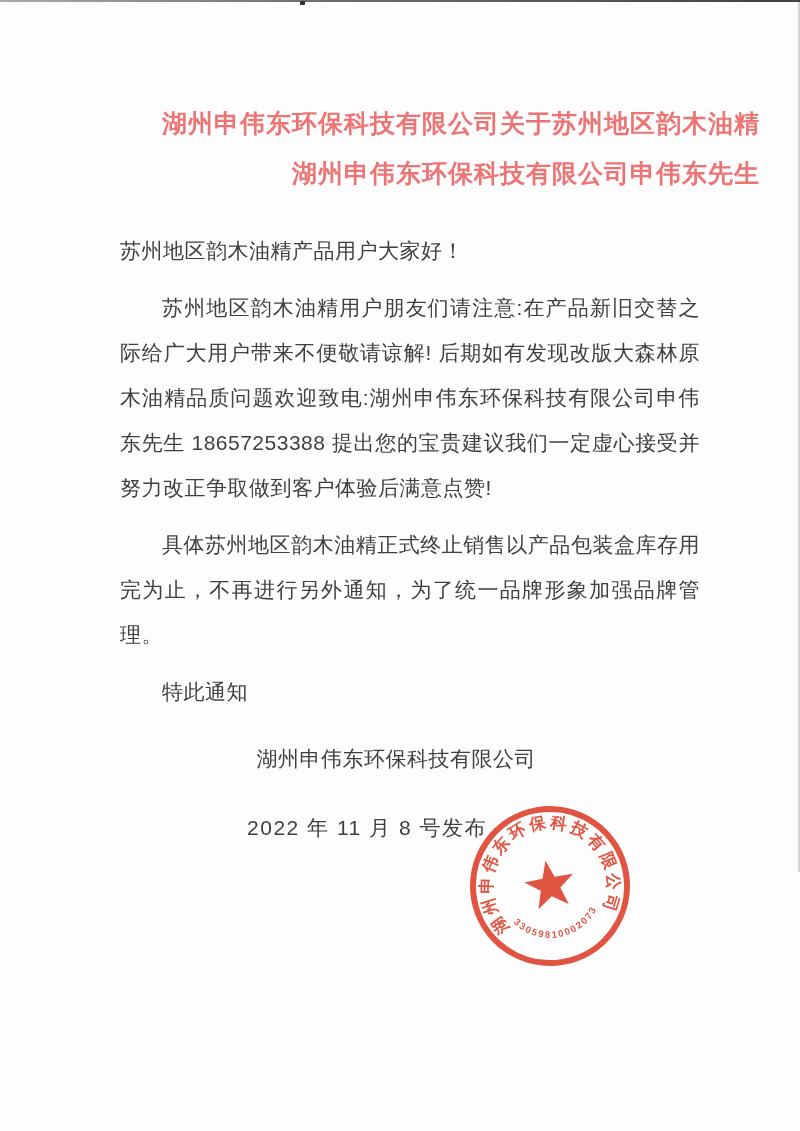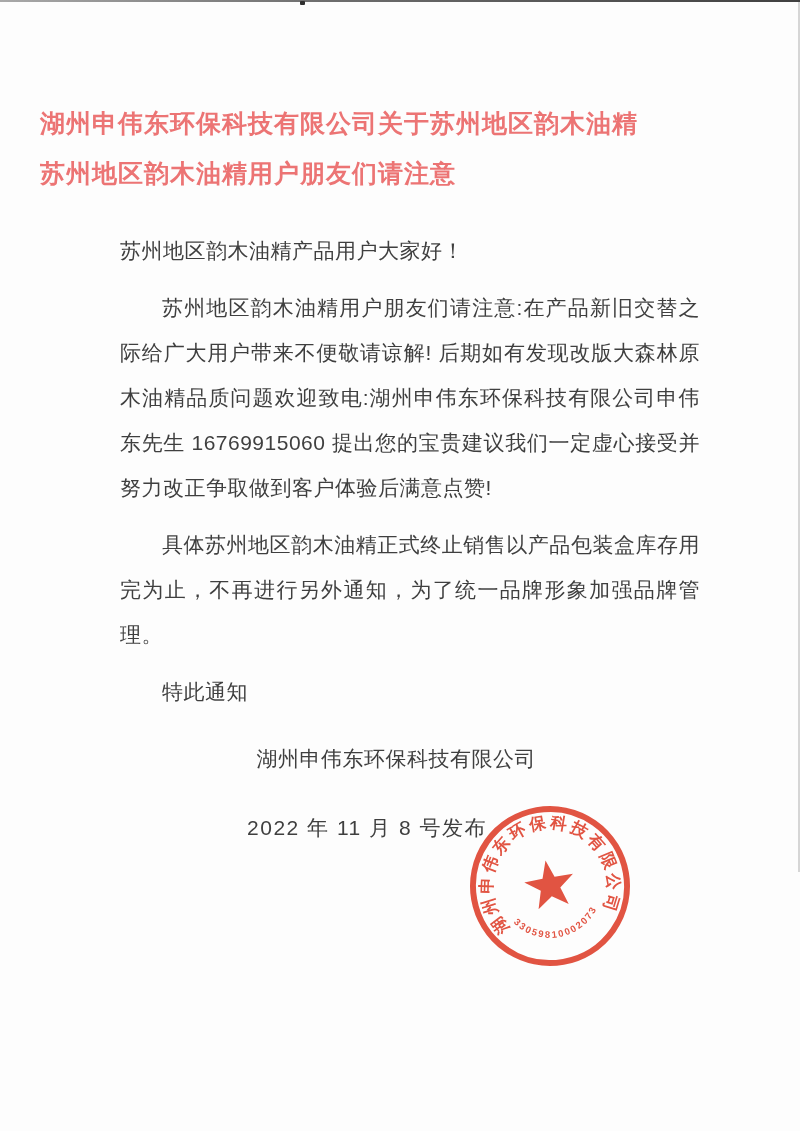--- a/index.html
+++ b/index.html
@@ -24,21 +24,21 @@
     position:absolute;top:2px;right:0;width:2px;height:870px;
     background:#9a9a9a;opacity:.4;
   }
   .scan-speck{
     position:absolute;left:300px;top:1px;width:5px;height:4px;
     background:#2f2f2f;border-radius:1px;
   }
   
   .title{
     margin:98px 40px 0 40px;
-    text-align:left;
+    text-align:right;
     color:#ec7474;
     font-size:25px;
     font-weight:bold;
     line-height:50px;
     letter-spacing:1px;
   }
   
   .body-text{
     margin:30px 88px 0 108px;
     color:#3f3f3f;
@@ -79,26 +79,26 @@
 <body>
 
 <div class="page">
 
   <div class="scan-top"></div>
   <div class="scan-right"></div>
   <div class="scan-speck"></div>
 
   <div class="title">
     <div>湖州申伟东环保科技有限公司关于苏州地区韵木油精</div>
-    <div>苏州地区韵木油精用户朋友们请注意</div>
+    <div>湖州申伟东环保科技有限公司申伟东先生</div>
   </div>
 
   <div class="body-text">
     <p>苏州地区韵木油精产品用户大家好！</p>
-    <p class="indent">苏州地区韵木油精用户朋友们请注意:在产品新旧交替之际给广大用户带来不便敬请谅解! 后期如有发现改版大森林原木油精品质问题欢迎致电:湖州申伟东环保科技有限公司申伟东先生 16769915060 提出您的宝贵建议我们一定虚心接受并努力改正争取做到客户体验后满意点赞!</p>
+    <p class="indent">苏州地区韵木油精用户朋友们请注意:在产品新旧交替之际给广大用户带来不便敬请谅解! 后期如有发现改版大森林原木油精品质问题欢迎致电:湖州申伟东环保科技有限公司申伟东先生 18657253388 提出您的宝贵建议我们一定虚心接受并努力改正争取做到客户体验后满意点赞!</p>
     <p class="indent">具体苏州地区韵木油精正式终止销售以产品包装盒库存用完为止，不再进行另外通知，为了统一品牌形象加强品牌管理。</p>
     <p class="indent">特此通知</p>
 
     <div class="signature">
       <div class="sig-company">湖州申伟东环保科技有限公司</div>
       <div class="sig-date">2022 年 11 月 8 号发布</div>
     </div>
   </div>
 
   <svg class="stamp" viewBox="-86 -86 172 172" xmlns="http://www.w3.org/2000/svg">

